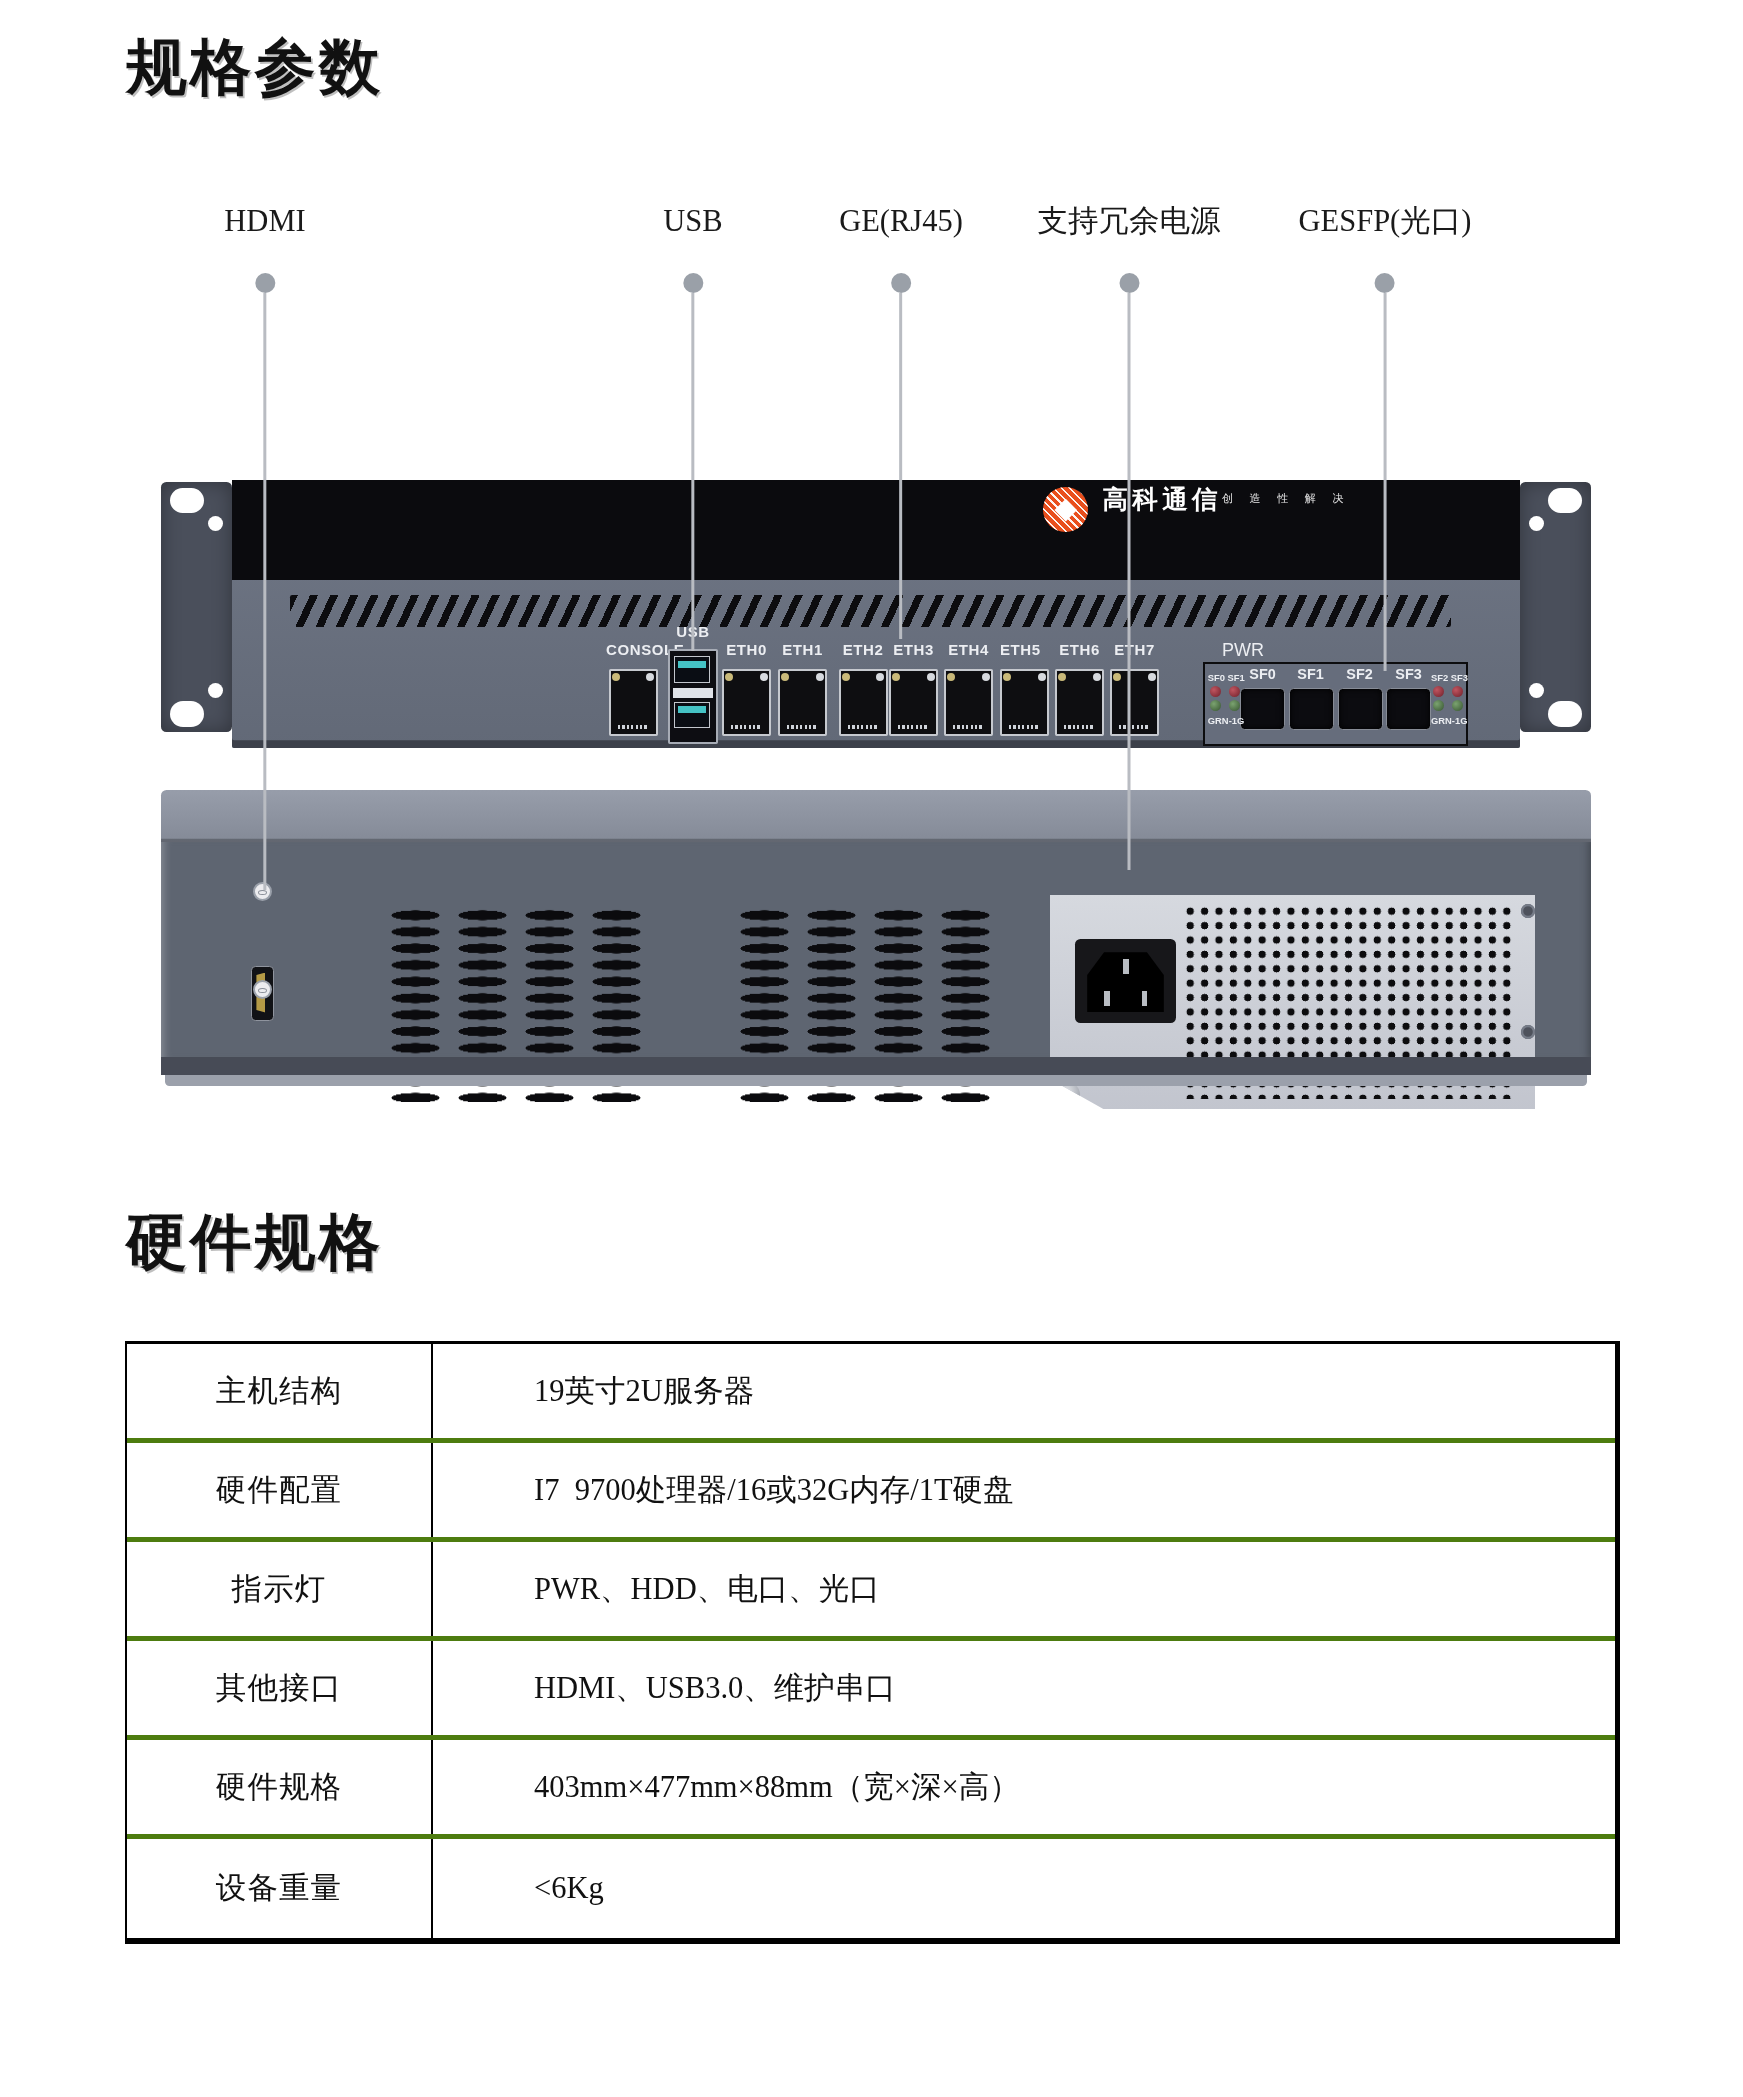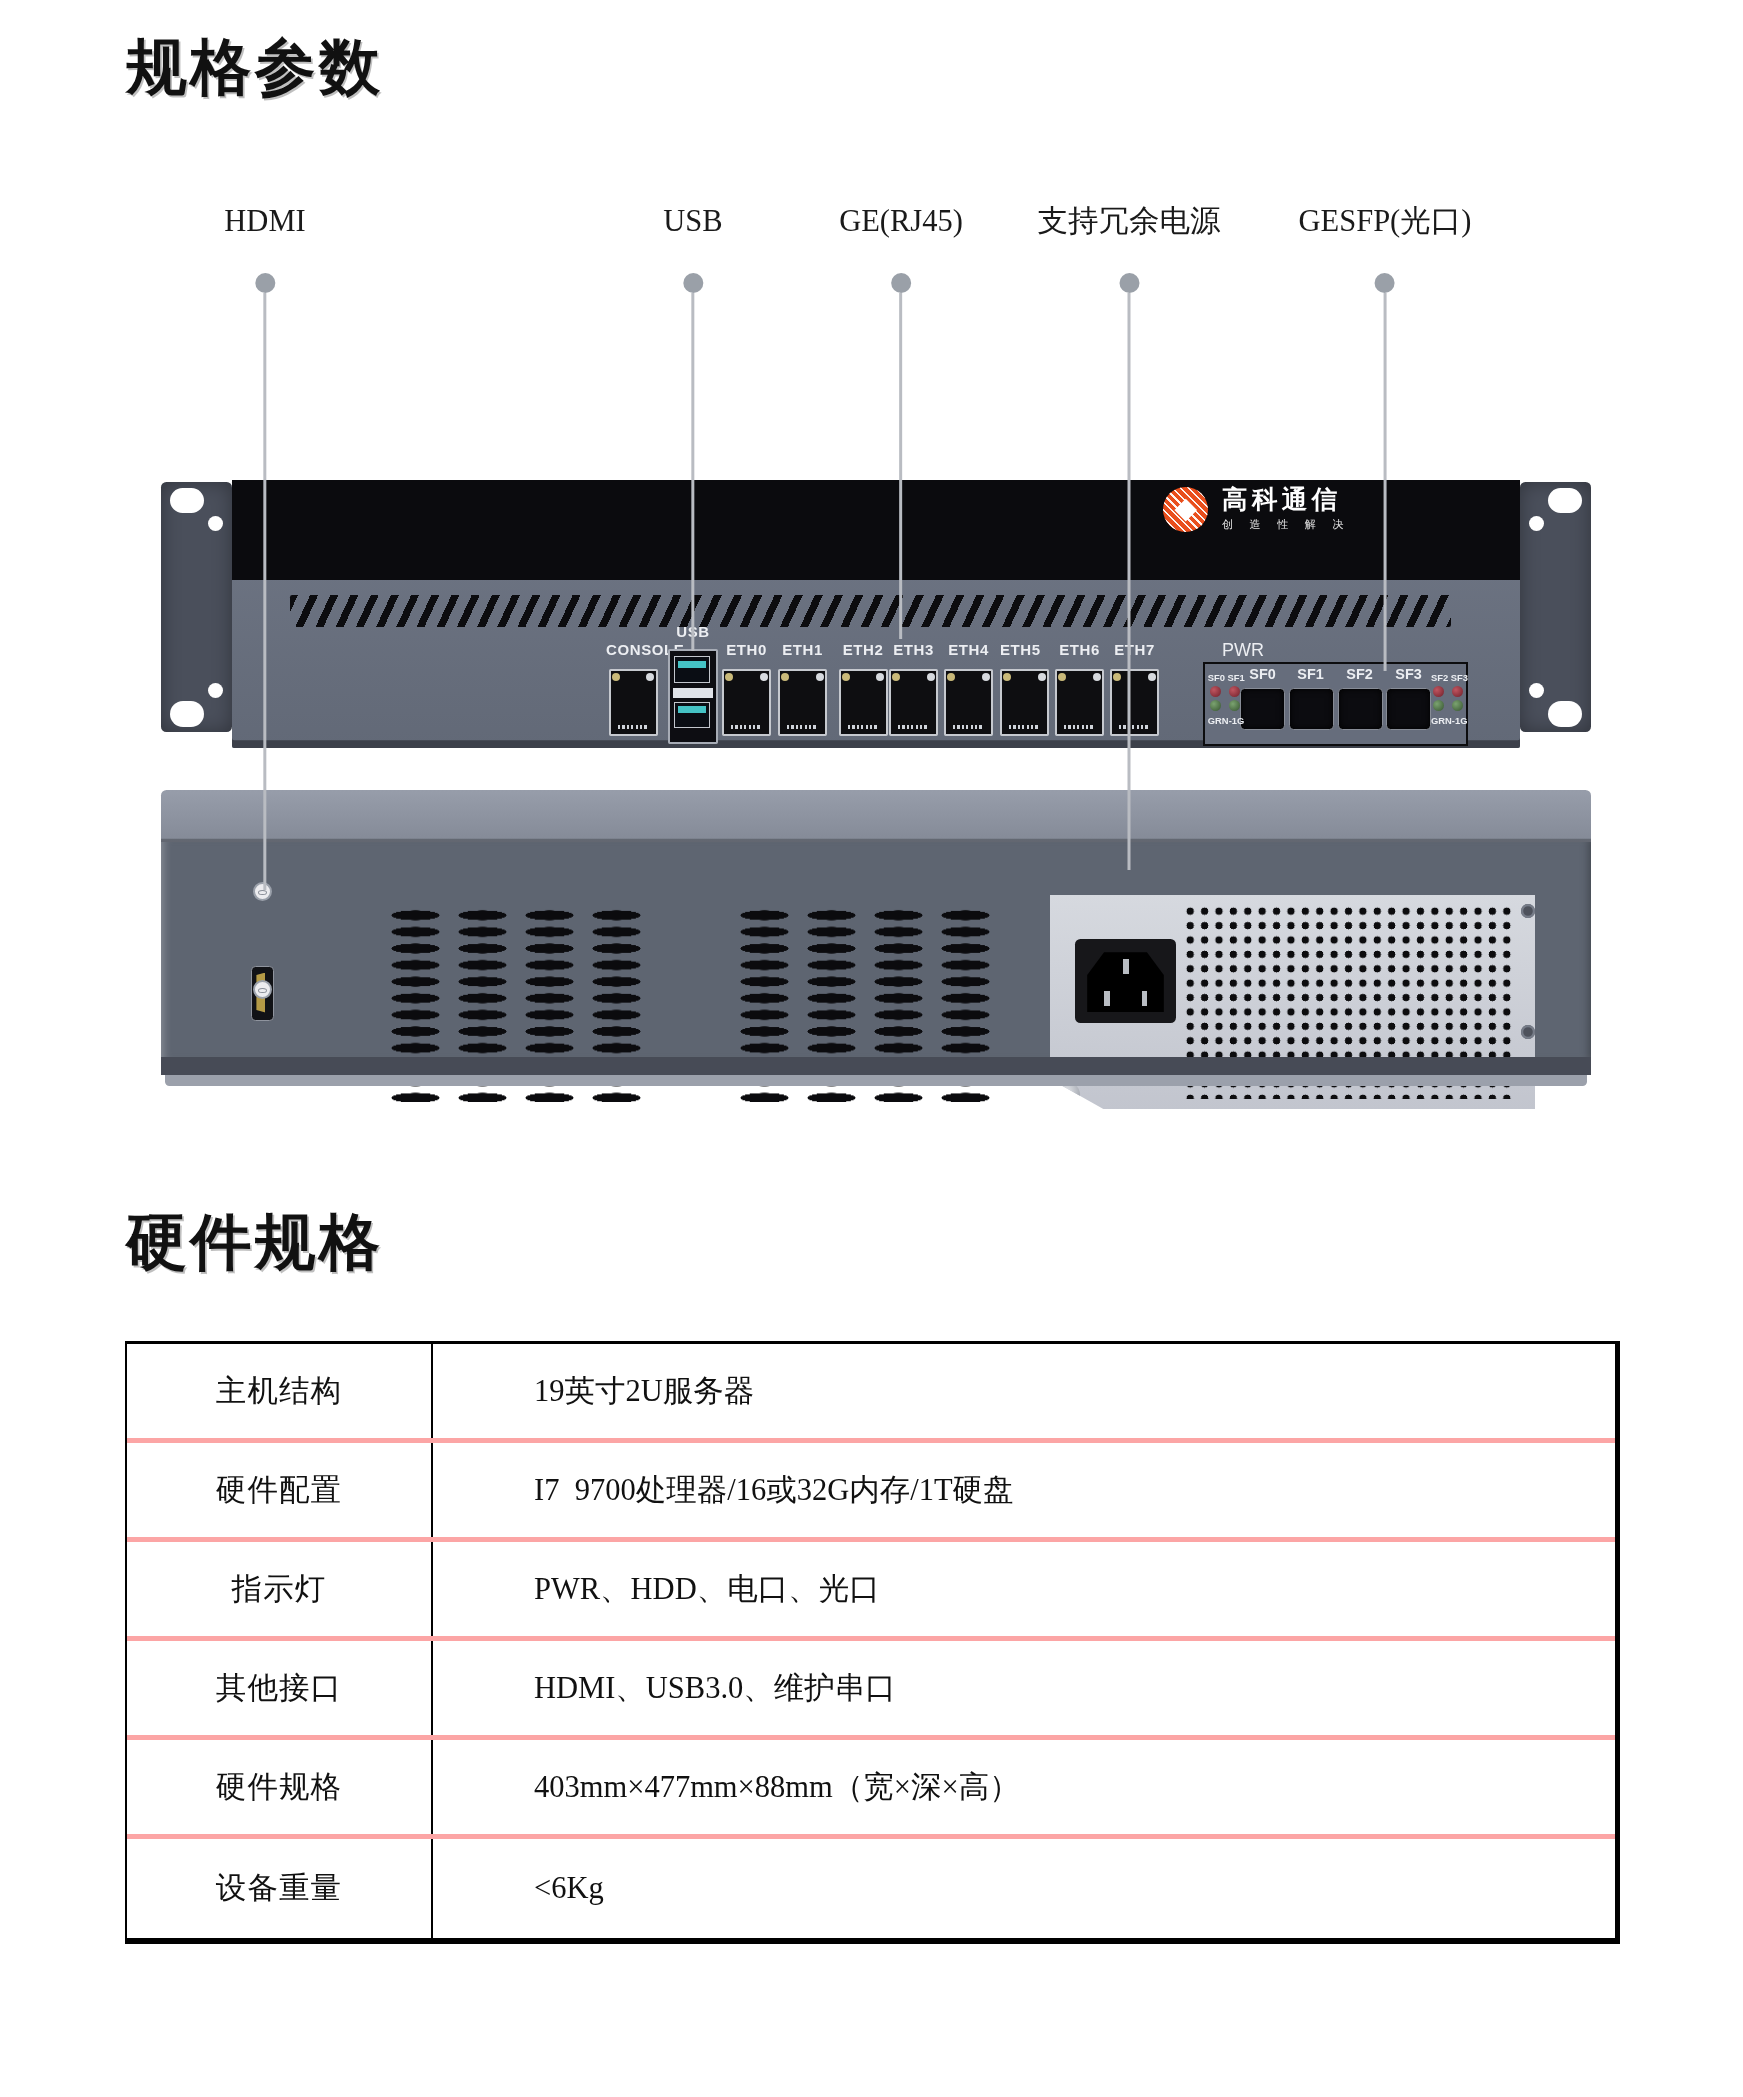--- a/index.html
+++ b/index.html
@@ -41,21 +41,21 @@
   .fbody{position:absolute;left:71px;right:71px;top:0;height:268px;
          background:linear-gradient(#707786,#626977);border-radius:2.2px;
          box-shadow:inset 0 -7.8px 0 #3c404a;}
   .fblack{position:absolute;left:0;right:0;top:0;height:100px;background:#0b0b0e;}
   .logo{position:absolute;right:160px;top:6.7px;display:flex;align-items:flex-start;}
   .logo-circle{width:45px;height:45px;border-radius:50%;background:#e94f1d;position:relative;overflow:hidden;}
   .logo-circle::before{content:"";position:absolute;inset:-25%;
       background:repeating-linear-gradient(45deg,transparent 0 3.9px,rgba(255,255,255,.95) 3.9px 5.5px);}
   .logo-circle::after{content:"";position:absolute;left:15px;top:15px;width:15.5px;height:15.5px;
       background:#fff;transform:rotate(45deg);}
-  .logo-text{margin-left:14.4px;display:flex;flex-direction:column;}
+  .logo-text{margin-left:14.4px;display:flex;flex-direction:row;}
   .logo-brand{font-size:25.5px;font-weight:bold;color:#ffffff;letter-spacing:4.4px;line-height:1;}
   .logo-tagline{font-size:11px;color:#e8e8e8;letter-spacing:16.6px;margin-top:6.7px;line-height:1;white-space:nowrap;}
 
   .fvents{position:absolute;left:58px;right:69px;top:115px;height:32px;border-radius:2.2px;
           background:repeating-linear-gradient(115deg,#0c0c0f 0 7.2px,transparent 7.2px 18.3px);}
 
   .pgroup{position:absolute;top:161px;text-align:center;}
   .port-label{font-size:15px;font-weight:bold;color:#eceef2;letter-spacing:0.6px;line-height:18px;}
   .rj45{position:relative;margin:10px auto 0;width:49px;height:67px;background:#0e0e11;
         border:2.2px solid #c6c9cf;border-radius:1.7px;box-sizing:border-box;}
@@ -127,21 +127,21 @@
   .psu-screw{position:absolute;left:6.7px;bottom:3.3px;width:23px;height:23px;border-radius:50%;
        background:radial-gradient(circle at 40% 35%,#e6e8ec,#8d929c);}
   .rscrew{position:absolute;width:14.4px;height:14.4px;border-radius:50%;background:#4e525c;
        box-shadow:inset 0 0 0 2.2px #767c88;}
 
   
   .spec-table{position:absolute;left:125px;top:1341px;width:1495px;box-sizing:border-box;
       border-top:3.3px solid #000;border-left:2.8px solid #000;border-right:5px solid #000;
       border-bottom:6.7px solid #000;
       font-family:"Liberation Serif","DejaVu Serif",serif;color:#111;}
-  .spec-row{display:flex;height:99px;box-sizing:border-box;border-bottom:5px solid #fca5a5;}
+  .spec-row{display:flex;height:99px;box-sizing:border-box;border-bottom:5px solid #4d7c0f;}
   .spec-row:last-child{border-bottom:none;}
   .spec-name{width:306px;box-sizing:border-box;border-right:2.2px solid #000;display:flex;
       align-items:center;justify-content:center;font-size:30.5px;letter-spacing:1.1px;}
   .spec-value{flex:1;display:flex;align-items:center;padding-left:101px;font-size:30.5px;text-align:center;}
   .spec-value span{white-space:pre;}
 </style>
 </head>
 <body>
 
 <div id="page">

